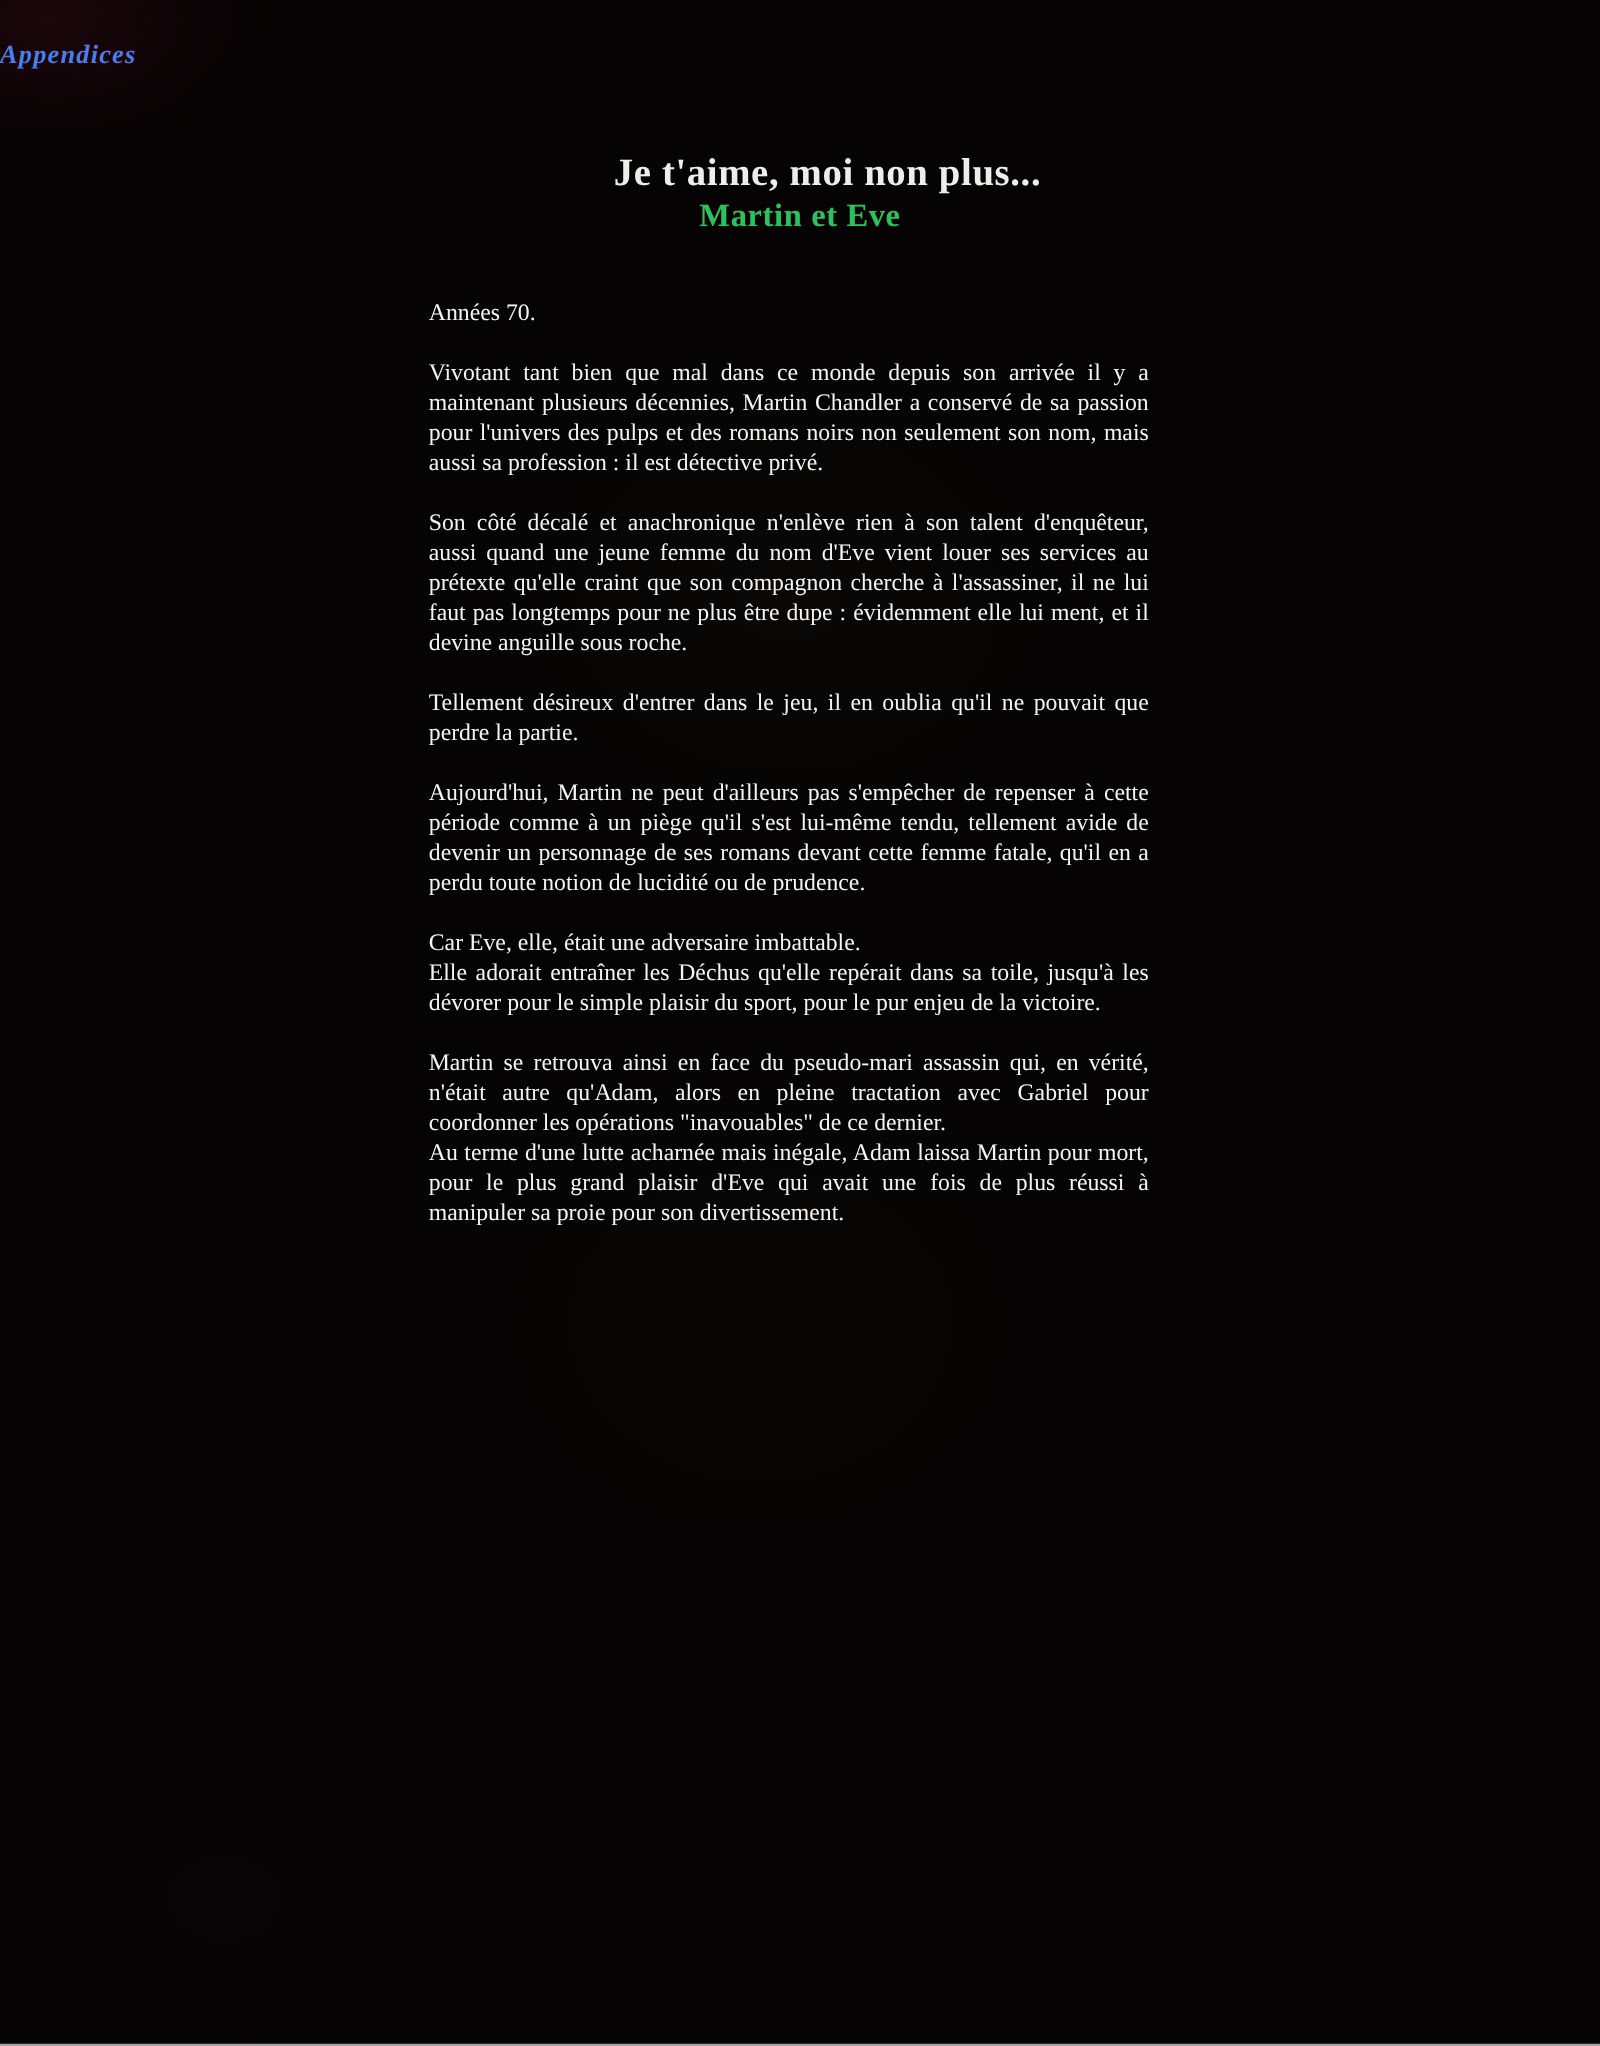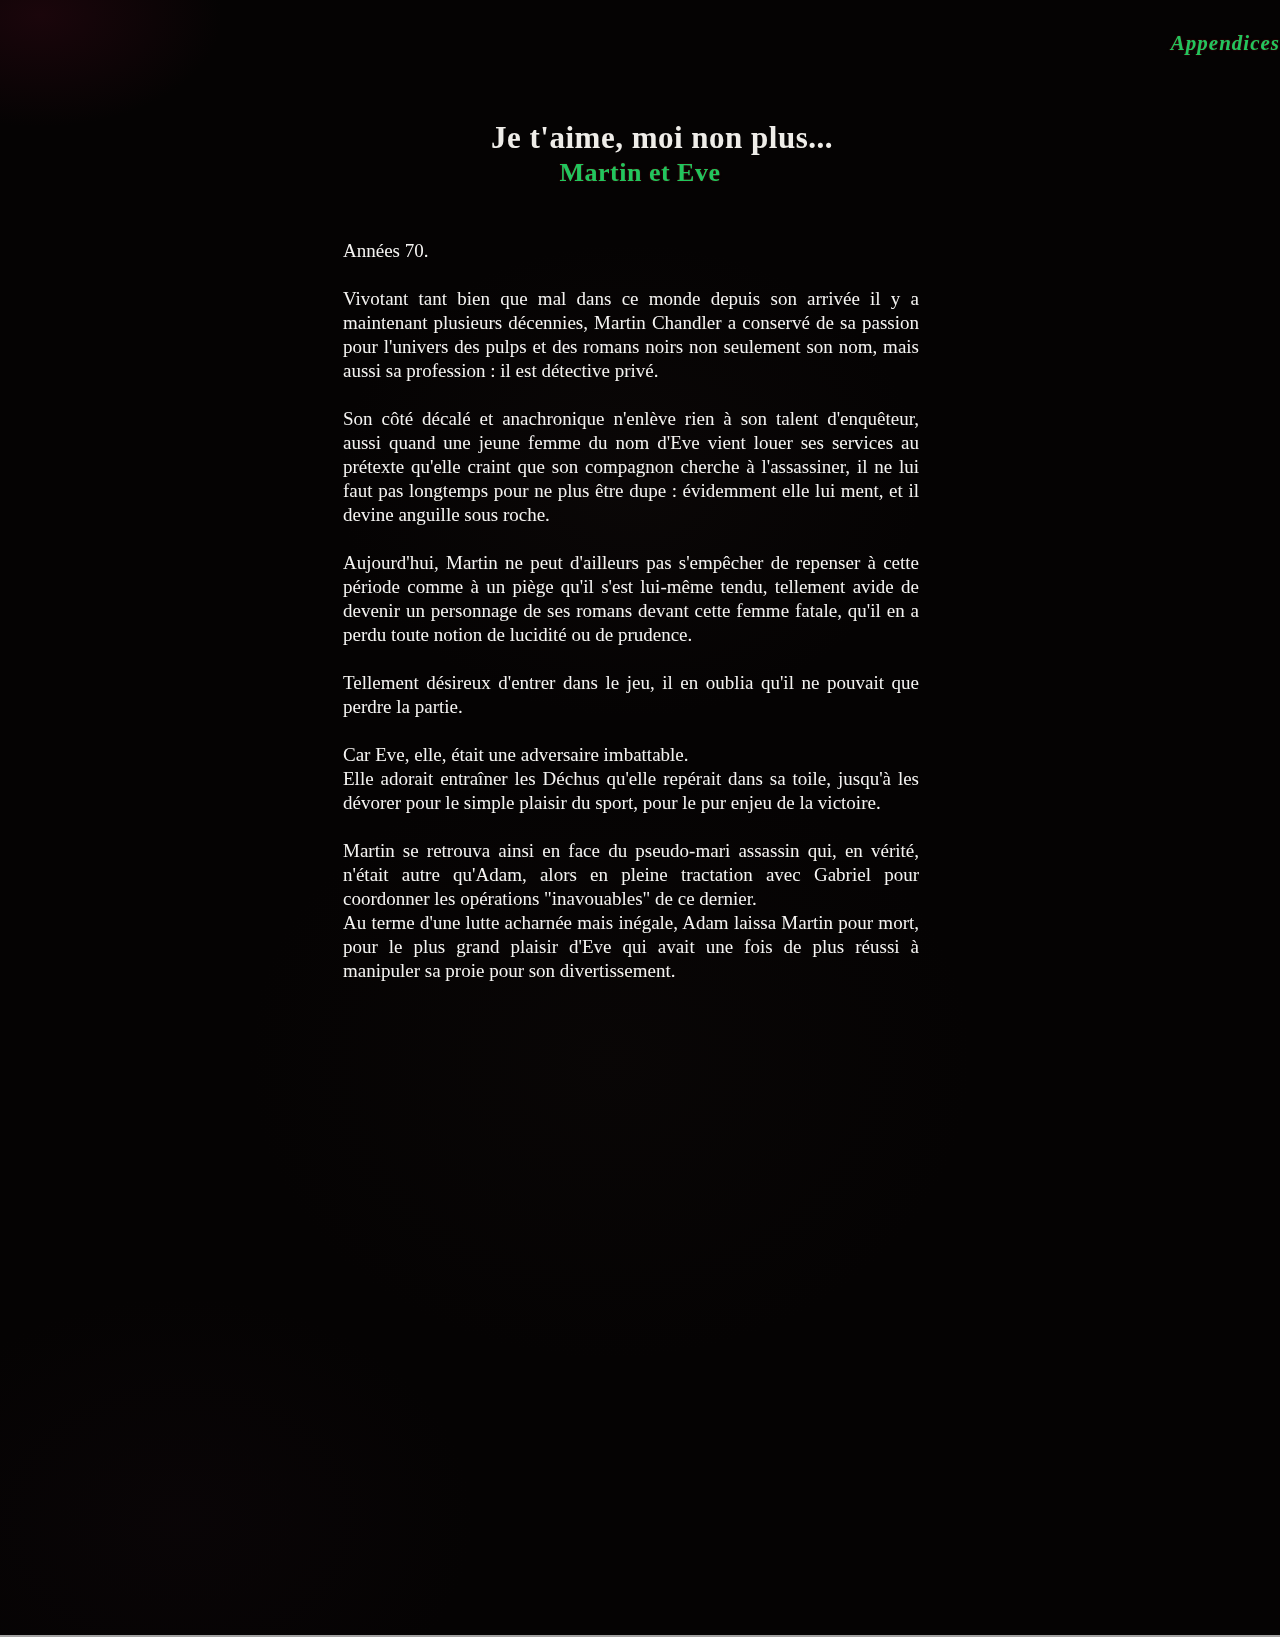--- a/index.html
+++ b/index.html
@@ -24,22 +24,22 @@
     position: relative;
   }
   .appendices {
     padding-top: 30px;
     font-family: "Liberation Serif", "DejaVu Serif", serif;
     font-style: italic;
     font-weight: bold;
     font-size: 21px;
     line-height: 26px;
     letter-spacing: 1px;
-    color: #22c55e;
-    text-align: right;
+    color: #3b82f6;
+    text-align: left;
     text-shadow: 0 0 2px rgba(120, 0, 10, 0.8);
   }
   .main-title {
     margin: 64px 0 0 0;
     font-family: "Liberation Serif", "DejaVu Serif", serif;
     font-weight: bold;
     font-size: 31px;
     line-height: 36px;
     letter-spacing: 0.5px;
     color: #efede9;
@@ -87,22 +87,22 @@
   <div class="appendices">Appendices</div>
 
   <div class="main-title">Je t'aime, moi non plus...</div>
 
   <div class="subtitle">Martin et Eve</div>
 
   <div class="content">
     <p>Années 70.</p>
     <p>Vivotant tant bien que mal dans ce monde depuis son arrivée il y a maintenant plusieurs décennies, Martin Chandler a conservé de sa passion pour l'univers des pulps et des romans noirs non seulement son nom, mais aussi sa profession : il est détective privé.</p>
     <p>Son côté décalé et anachronique n'enlève rien à son talent d'enquêteur, aussi quand une jeune femme du nom d'Eve vient louer ses services au prétexte qu'elle craint que son compagnon cherche à l'assassiner, il ne lui faut pas longtemps pour ne plus être dupe : évidemment elle lui ment, et il devine anguille sous roche.</p>
+    <p>Tellement désireux d'entrer dans le jeu, il en oublia qu'il ne pouvait que perdre la partie.</p>
     <p>Aujourd'hui, Martin ne peut d'ailleurs pas s'empêcher de repenser à cette période comme à un piège qu'il s'est lui-même tendu, tellement avide de devenir un personnage de ses romans devant cette femme fatale, qu'il en a perdu toute notion de lucidité ou de prudence.</p>
-    <p>Tellement désireux d'entrer dans le jeu, il en oublia qu'il ne pouvait que perdre la partie.</p>
     <p>Car Eve, elle, était une adversaire imbattable.
 Elle adorait entraîner les Déchus qu'elle repérait dans sa toile, jusqu'à les dévorer pour le simple plaisir du sport, pour le pur enjeu de la victoire.</p>
     <p>Martin se retrouva ainsi en face du pseudo-mari assassin qui, en vérité, n'était autre qu'Adam, alors en pleine tractation avec Gabriel pour coordonner les opérations "inavouables" de ce dernier.
 Au terme d'une lutte acharnée mais inégale, Adam laissa Martin pour mort, pour le plus grand plaisir d'Eve qui avait une fois de plus réussi à manipuler sa proie pour son divertissement.</p>
   </div>
 
   <div class="bottom-edge"></div>
 
 </div>
 

